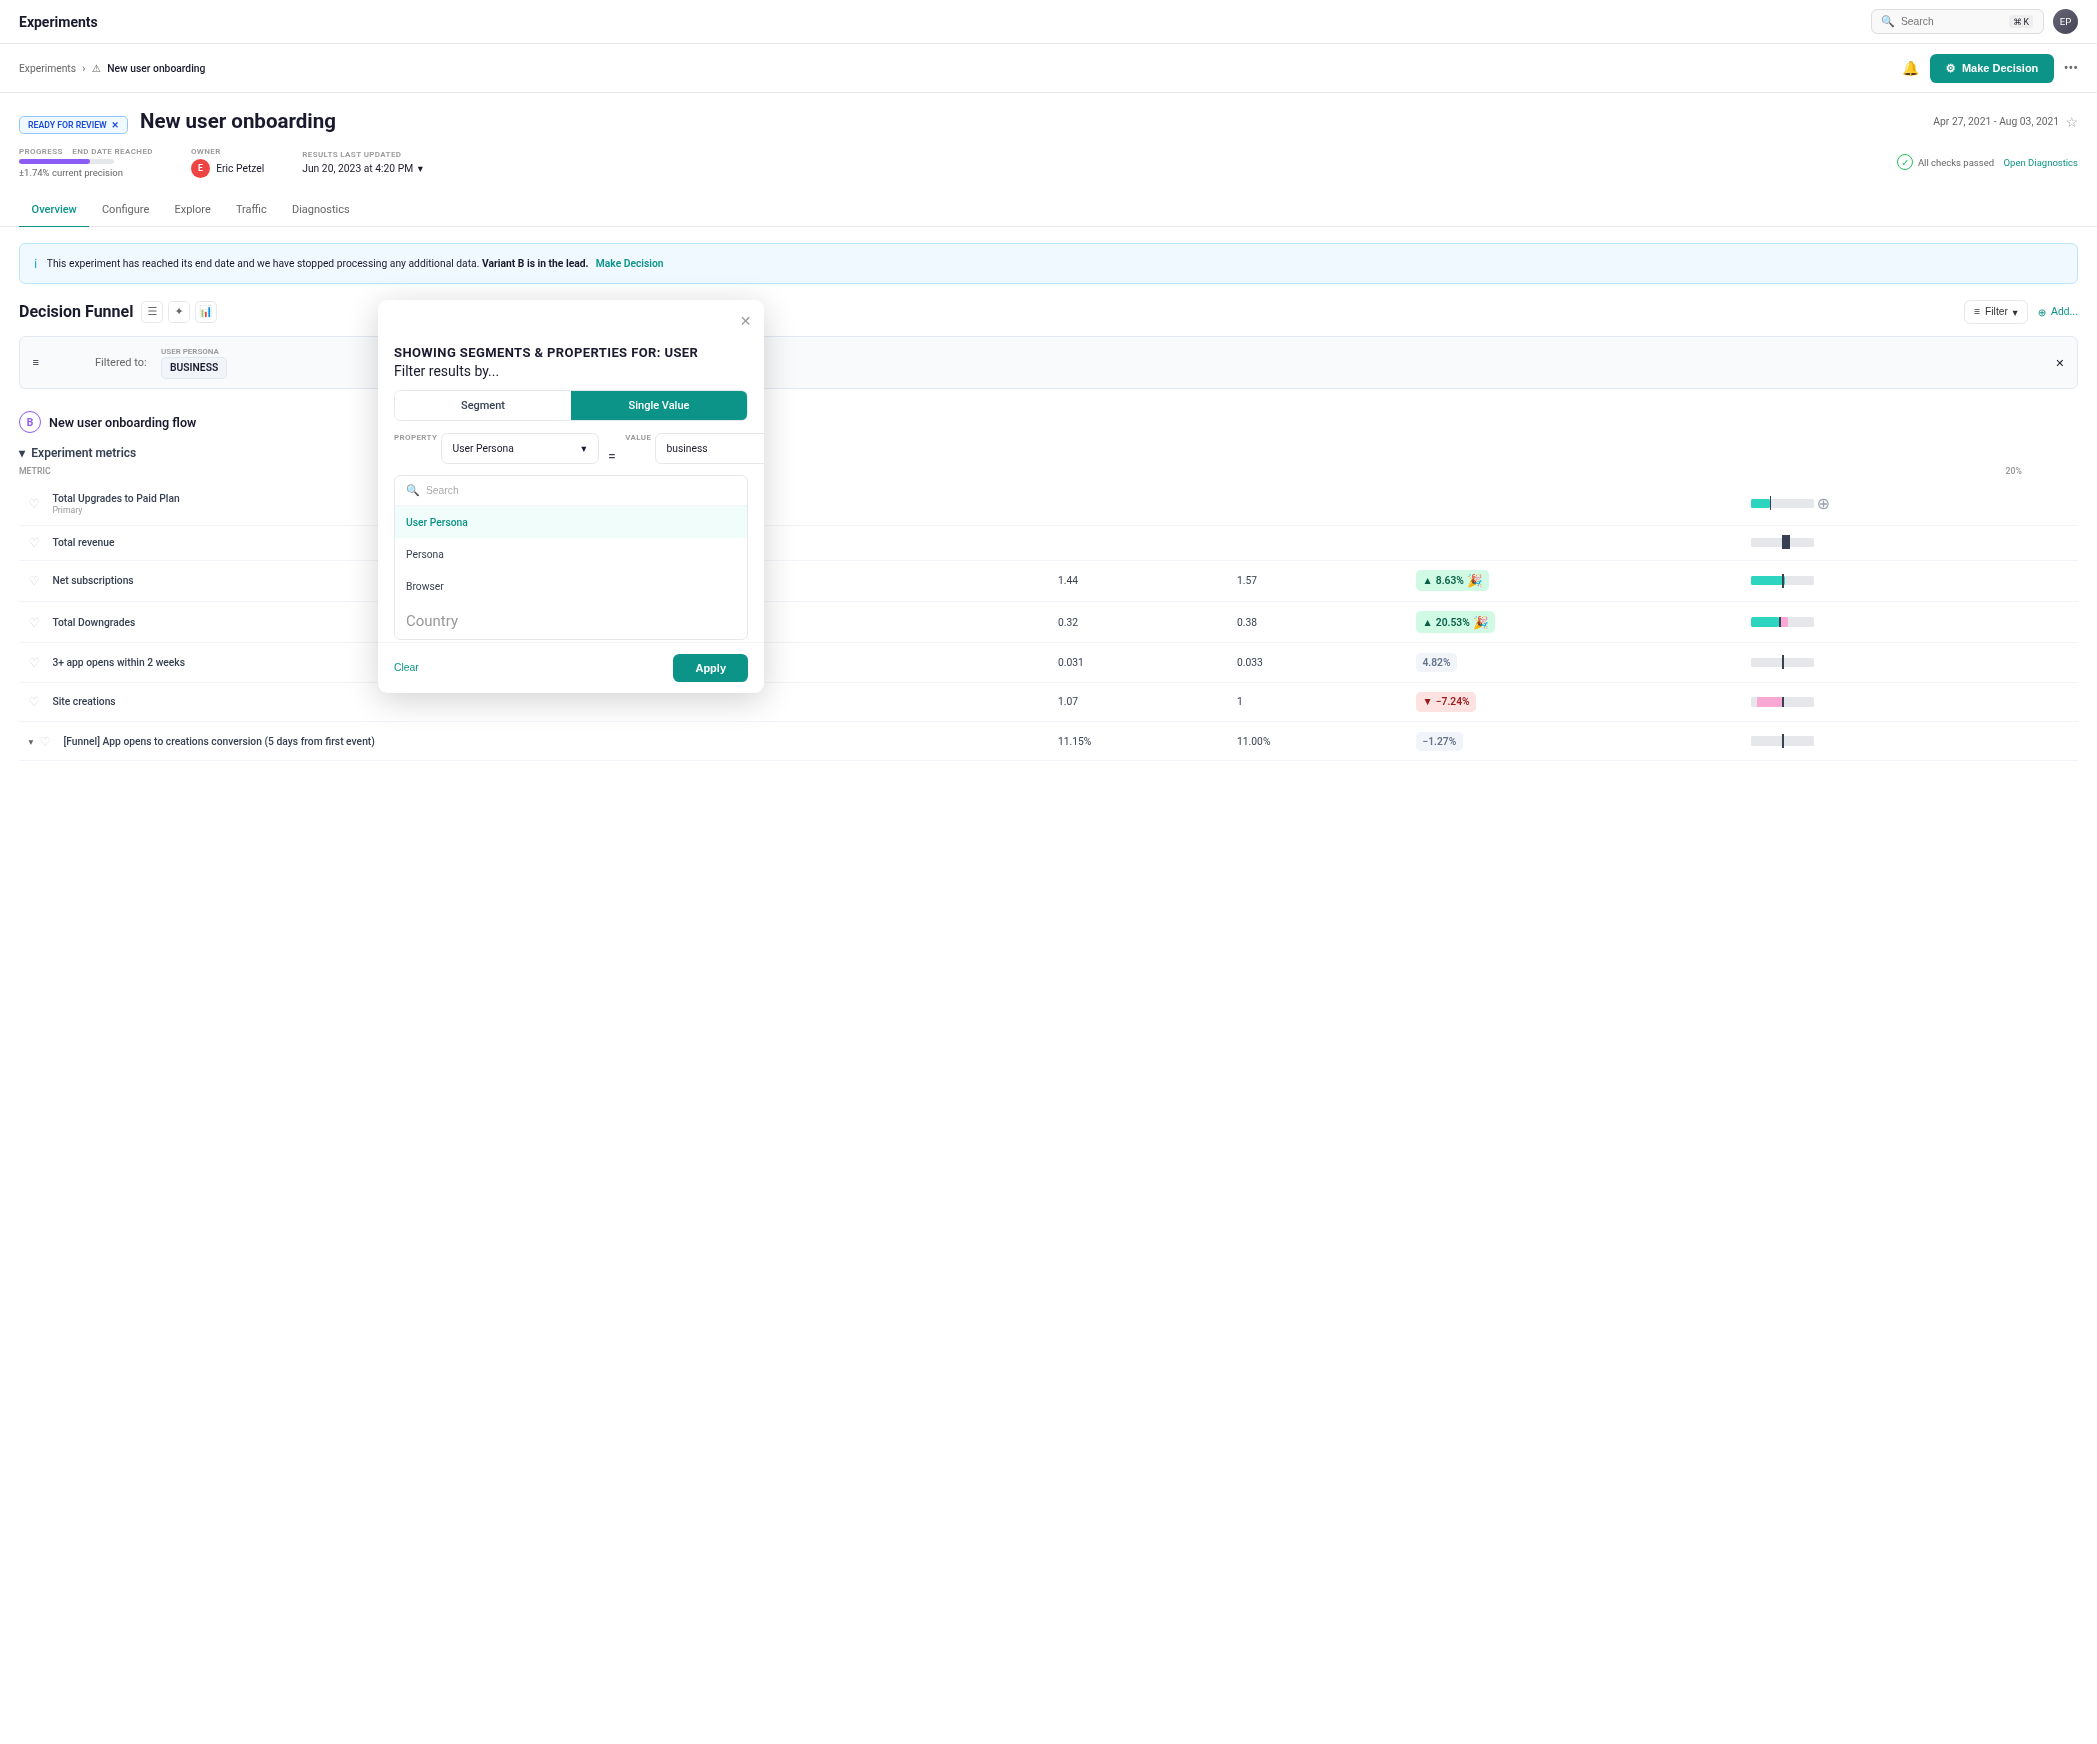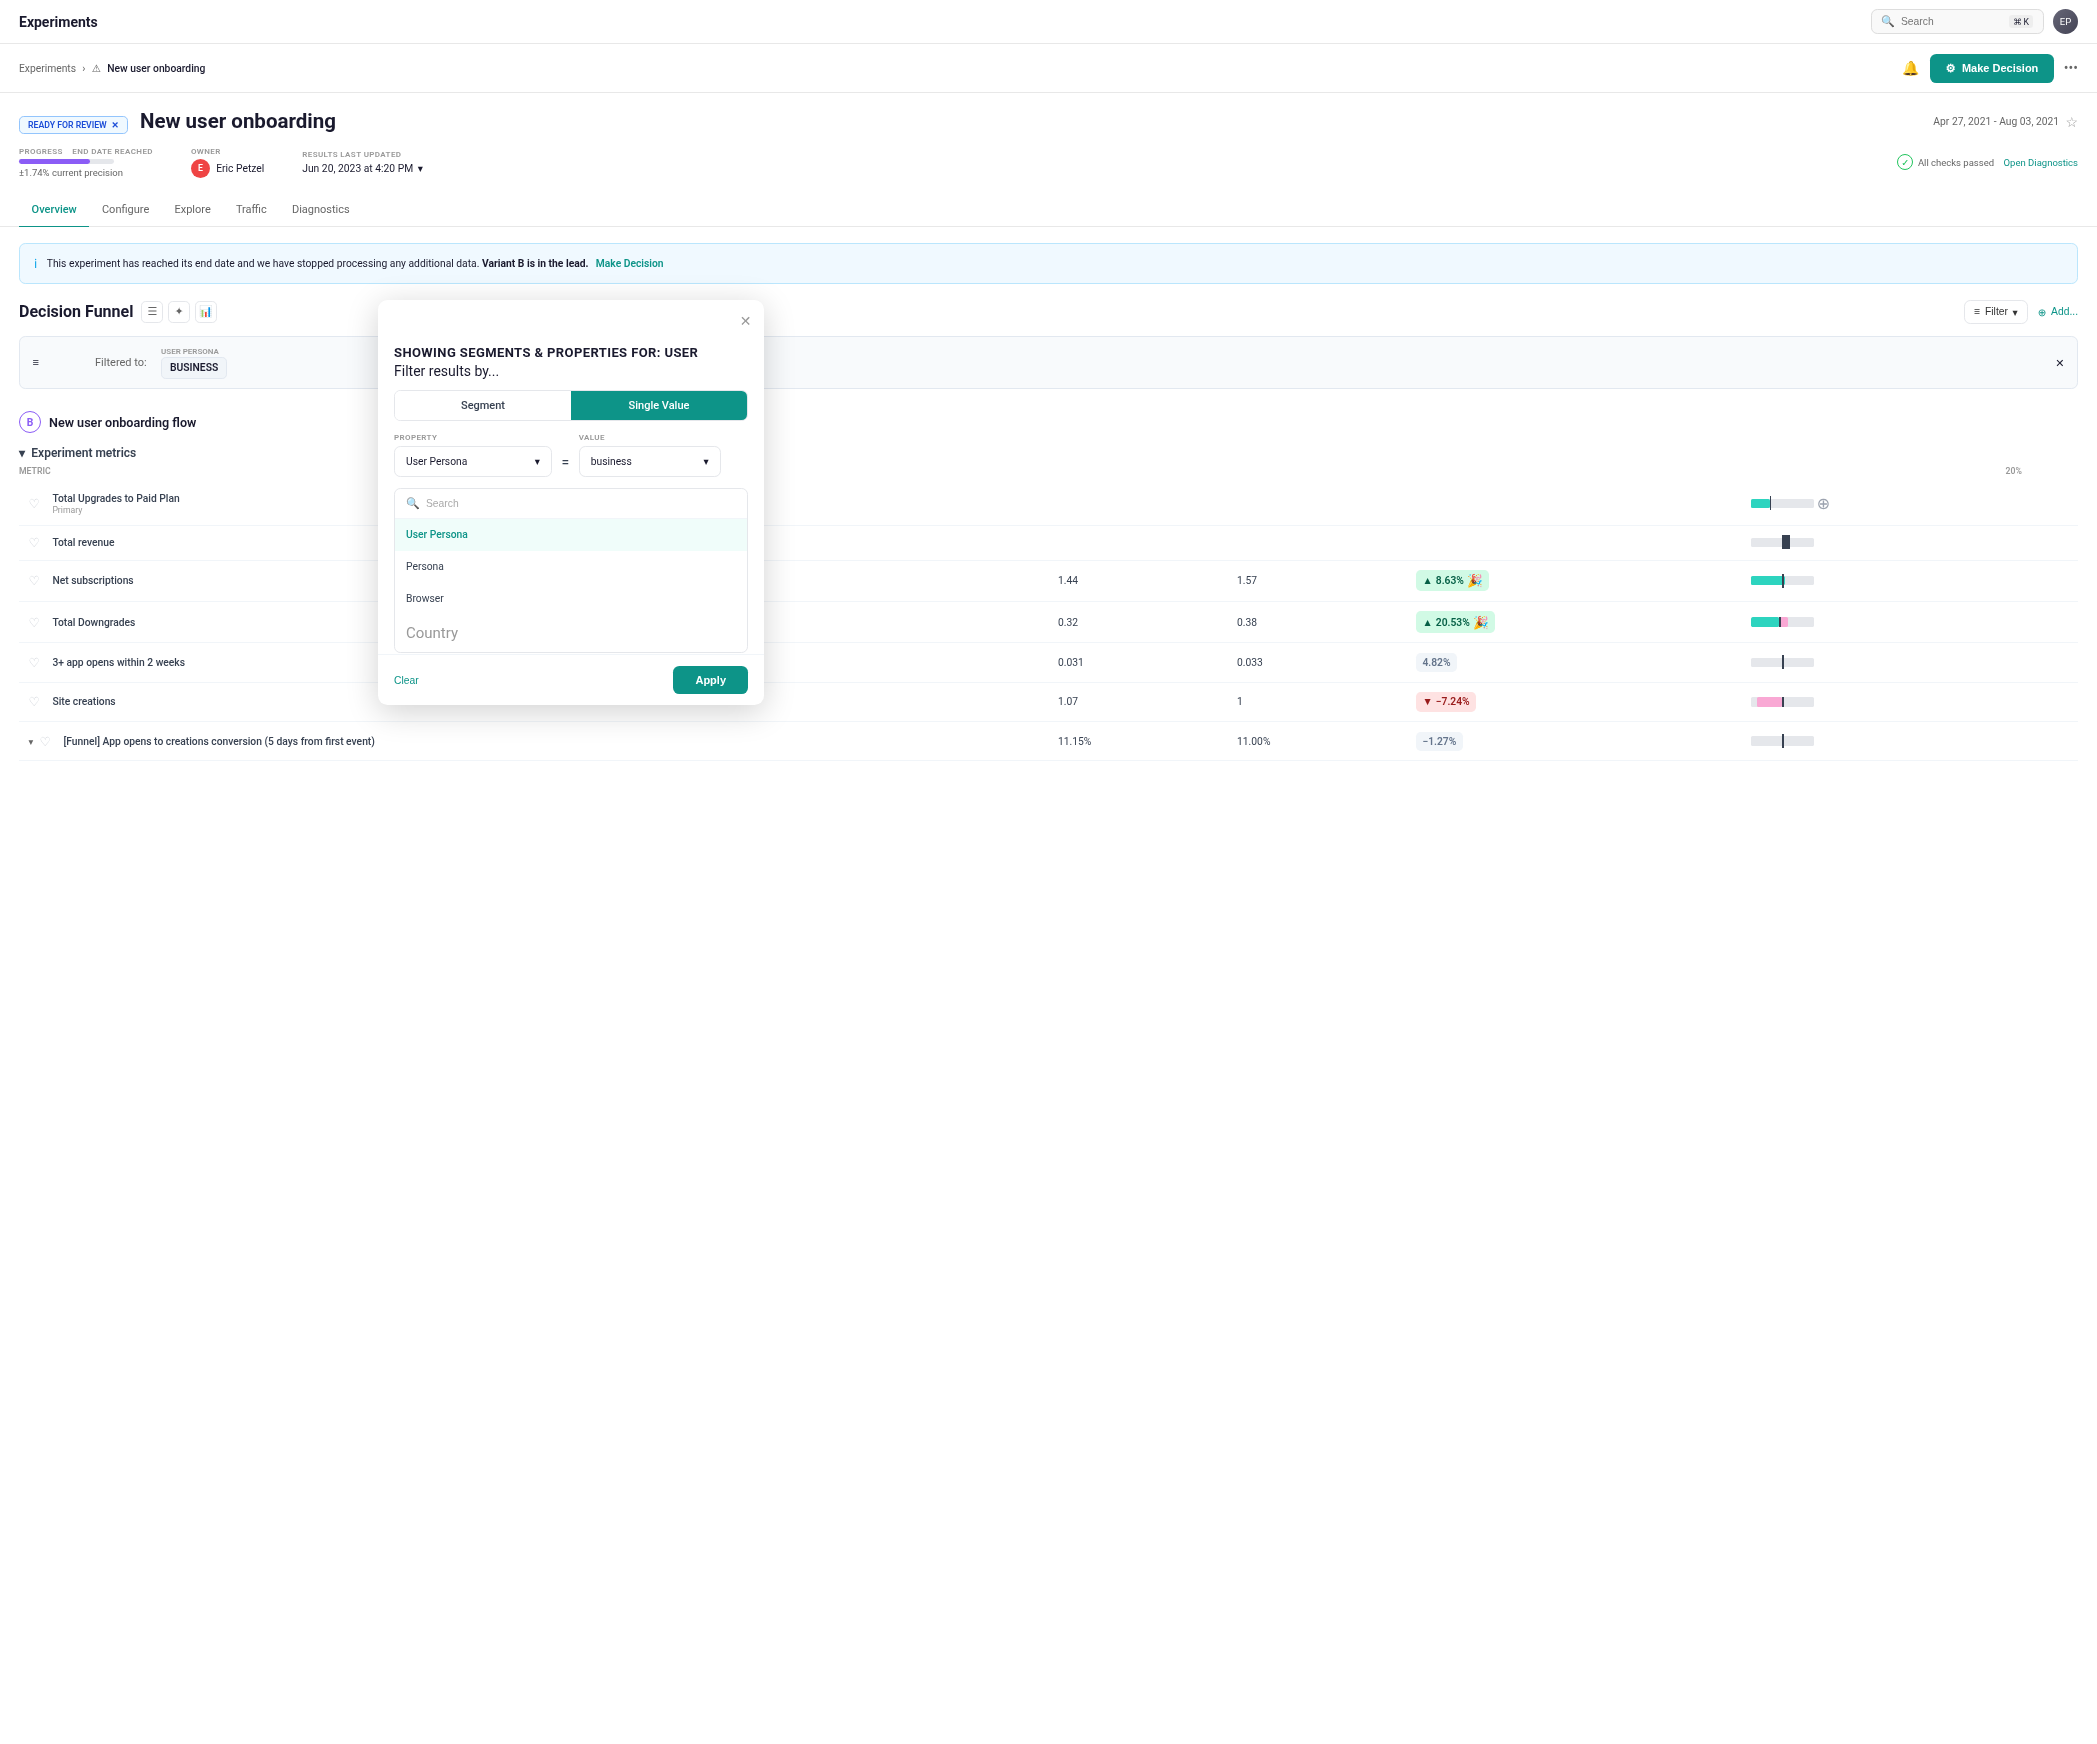--- a/index.html
+++ b/index.html
@@ -153,21 +153,21 @@
       padding: 12.6px 16px 0;
     }
     .fp-showing-label { font-size: 13px; color: #999; font-weight: 600; text-transform: uppercase; letter-spacing: 0.4px; margin-bottom: 3.2px; margin-top: 32px; }
     .fp-showing-label span { color: #1a1a2e; font-weight: 700; }
     .fp-title { font-size: 14px; font-weight: 400; color: #1a1a2e; margin-bottom: 11px; }
     .fp-close { position: absolute; right: 12.6px; top: 12.6px; cursor: pointer; font-size: 14px; color: #999; background: none; border: none; }
     .fp-tabs { display: flex; border-radius: 6.3px; overflow: hidden; margin: 0 16px 12.6px; border: 0.8px solid #e5e7eb; }
     .fp-tab { flex: 1; padding: 8px; text-align: center; font-size: 11px; font-weight: 500; cursor: pointer; background: #fff; color: #374151; }
     .fp-tab.active { background: #0d9488; color: #fff; }
     .fp-row { display: flex; align-items: center; gap: 9.5px; padding: 0 16px 11px; }
-    .fp-col { display: flex; flex-direction: column; gap: 3.2px; }
+    .fp-col { display: flex; flex-direction: row; gap: 3.2px; }
     .fp-col-label { font-size: 8px; font-weight: 600; color: #999; text-transform: uppercase; letter-spacing: 0.4px; }
     .fp-select {
       border: 0.8px solid #e5e7eb; border-radius: 6.3px; padding: 8px 11px;
       font-size: 10.3px; color: #1a1a2e; background: #fff; cursor: pointer;
       display: flex; align-items: center; justify-content: space-between; gap: 6.3px;
       min-width: 158px;
     }
     .fp-equals { font-size: 14px; color: #374151; padding-top: 14px; }
     .fp-value-select {
       border: 0.8px solid #e5e7eb; border-radius: 6.3px; padding: 8px 11px;

